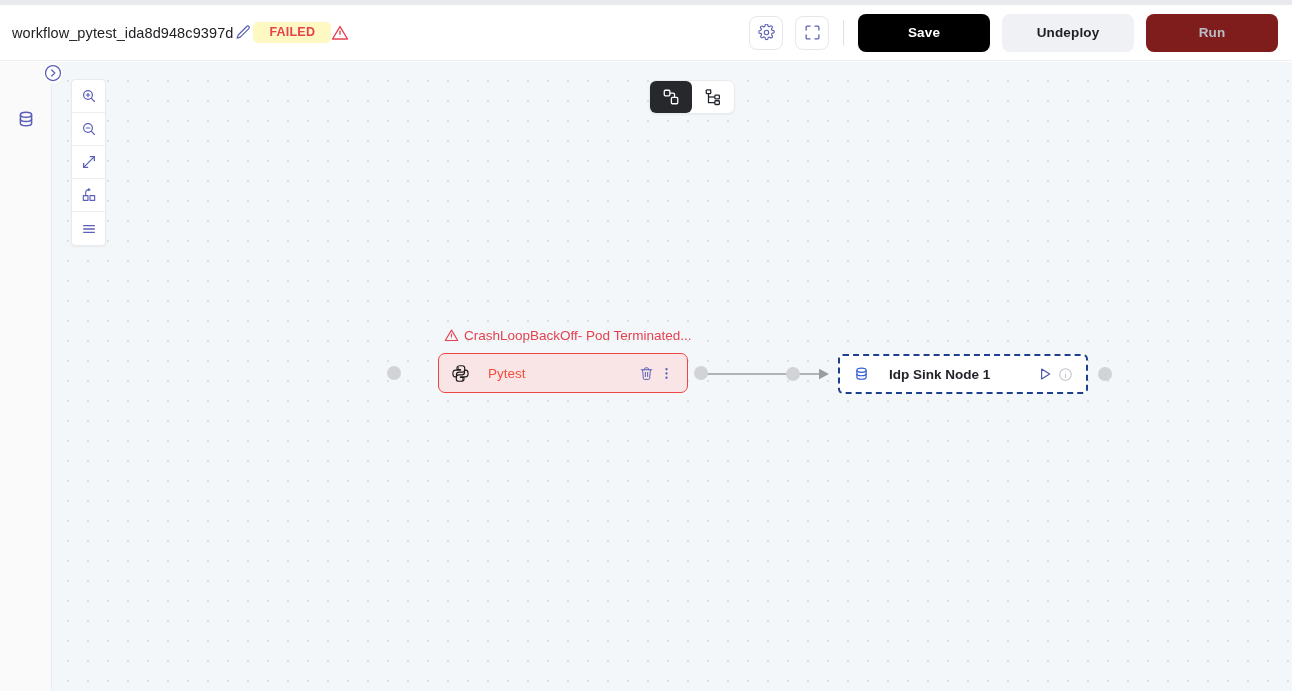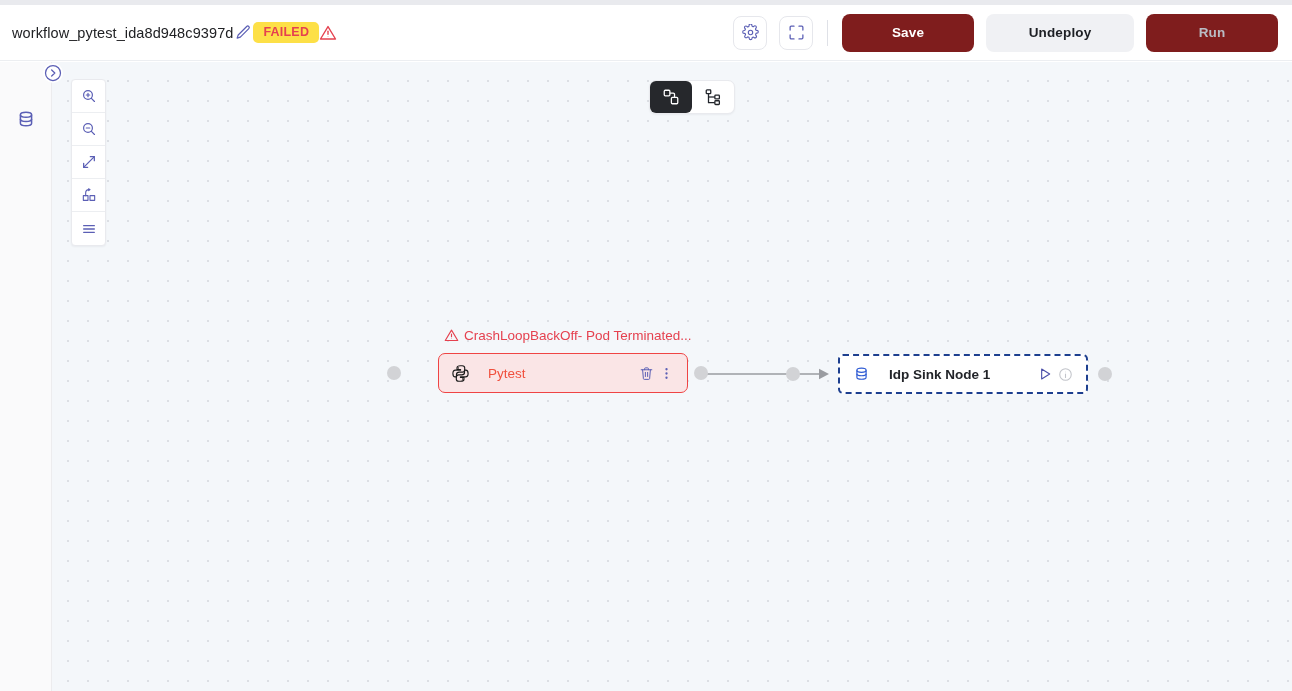--- a/index.html
+++ b/index.html
@@ -32,23 +32,23 @@
   .wf-title {
     font-size: 14.5px; color: #202124; letter-spacing: .1px;
     white-space: nowrap;
   }
   .pencil-btn {
     width: 20px; height: 20px; display: flex;
     align-items: center; justify-content: center;
     cursor: pointer; background: none; border: none;
   }
   .status-badge {
-    background: #fde047; color: #e5414f;
+    background: #fef9c3; color: #e5414f;
     font-size: 12.5px; font-weight: 600;
-    padding: 4px 10px 5px; border-radius: 5px;
+    padding: 4px 16px 5px; border-radius: 5px;
     letter-spacing: .2px; line-height: 1;
   }
   .warn-tri { width: 18px; height: 18px; display: block; }
 
   .header-right {
     display: flex; align-items: center;
     padding-right: 14px; gap: 12px;
   }
   .icon-btn {
     width: 34px; height: 34px; border: 1px solid #e6e7ec;
@@ -58,22 +58,22 @@
   }
   .hdr-divider {
     width: 1px; height: 26px; background: #dfe1e7; margin: 0 2px;
   }
   .btn {
     height: 38px; border-radius: 8px; border: none;
     font-size: 13.5px; font-weight: 700;
     display: flex; align-items: center; justify-content: center;
     cursor: pointer; font-family: inherit; letter-spacing: .15px;
   }
-  .btn-save { width: 132px; background: #7f1d1d; color: #ffffff; }
-  .btn-undeploy { width: 148px; background: #f0f1f4; color: #1d1f24; }
+  .btn-save { width: 132px; background: #000000; color: #ffffff; }
+  .btn-undeploy { width: 132px; background: #f0f1f4; color: #1d1f24; }
   .btn-run { width: 132px; background: #7f1d1d; color: #b9bcc4; cursor: default; }
 
   
   .left-rail {
     position: absolute; top: 62px; left: 0;
     width: 52px; height: 629px;
     background: #fafafb;
     border-right: 1px solid #ececee;
   }
   .rail-db {

